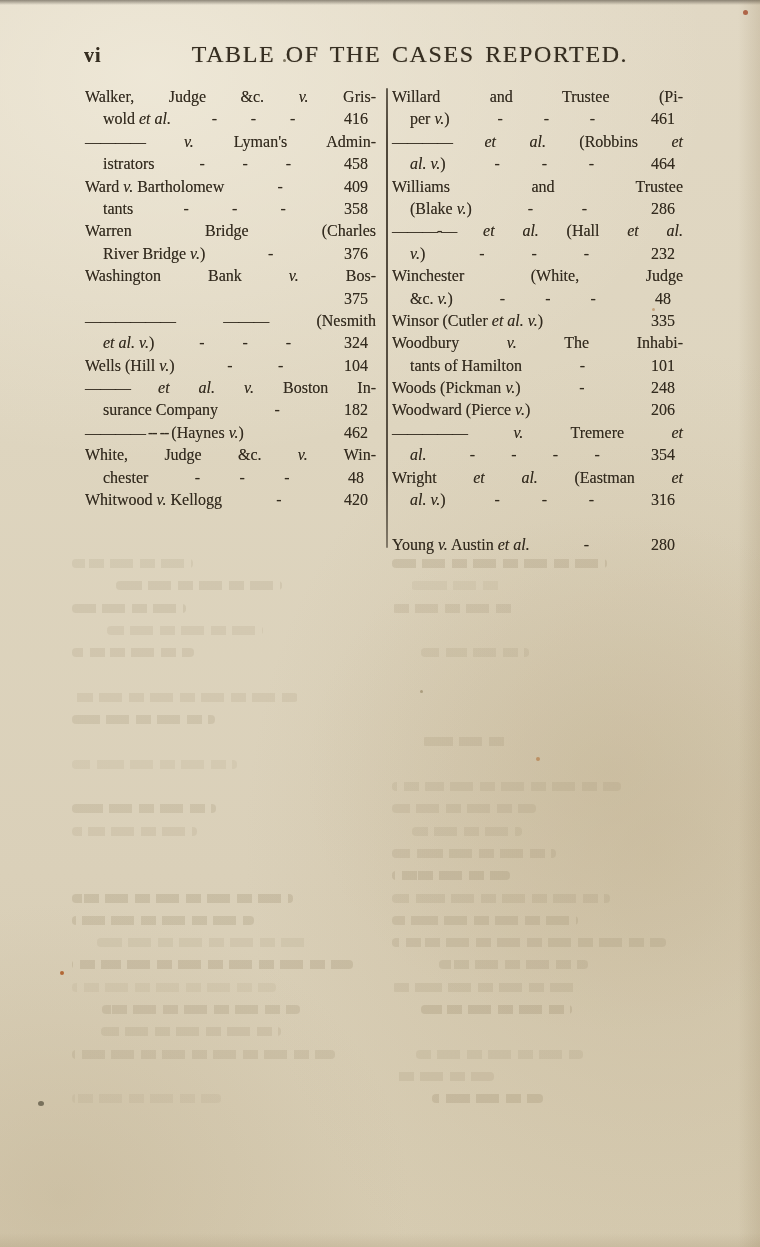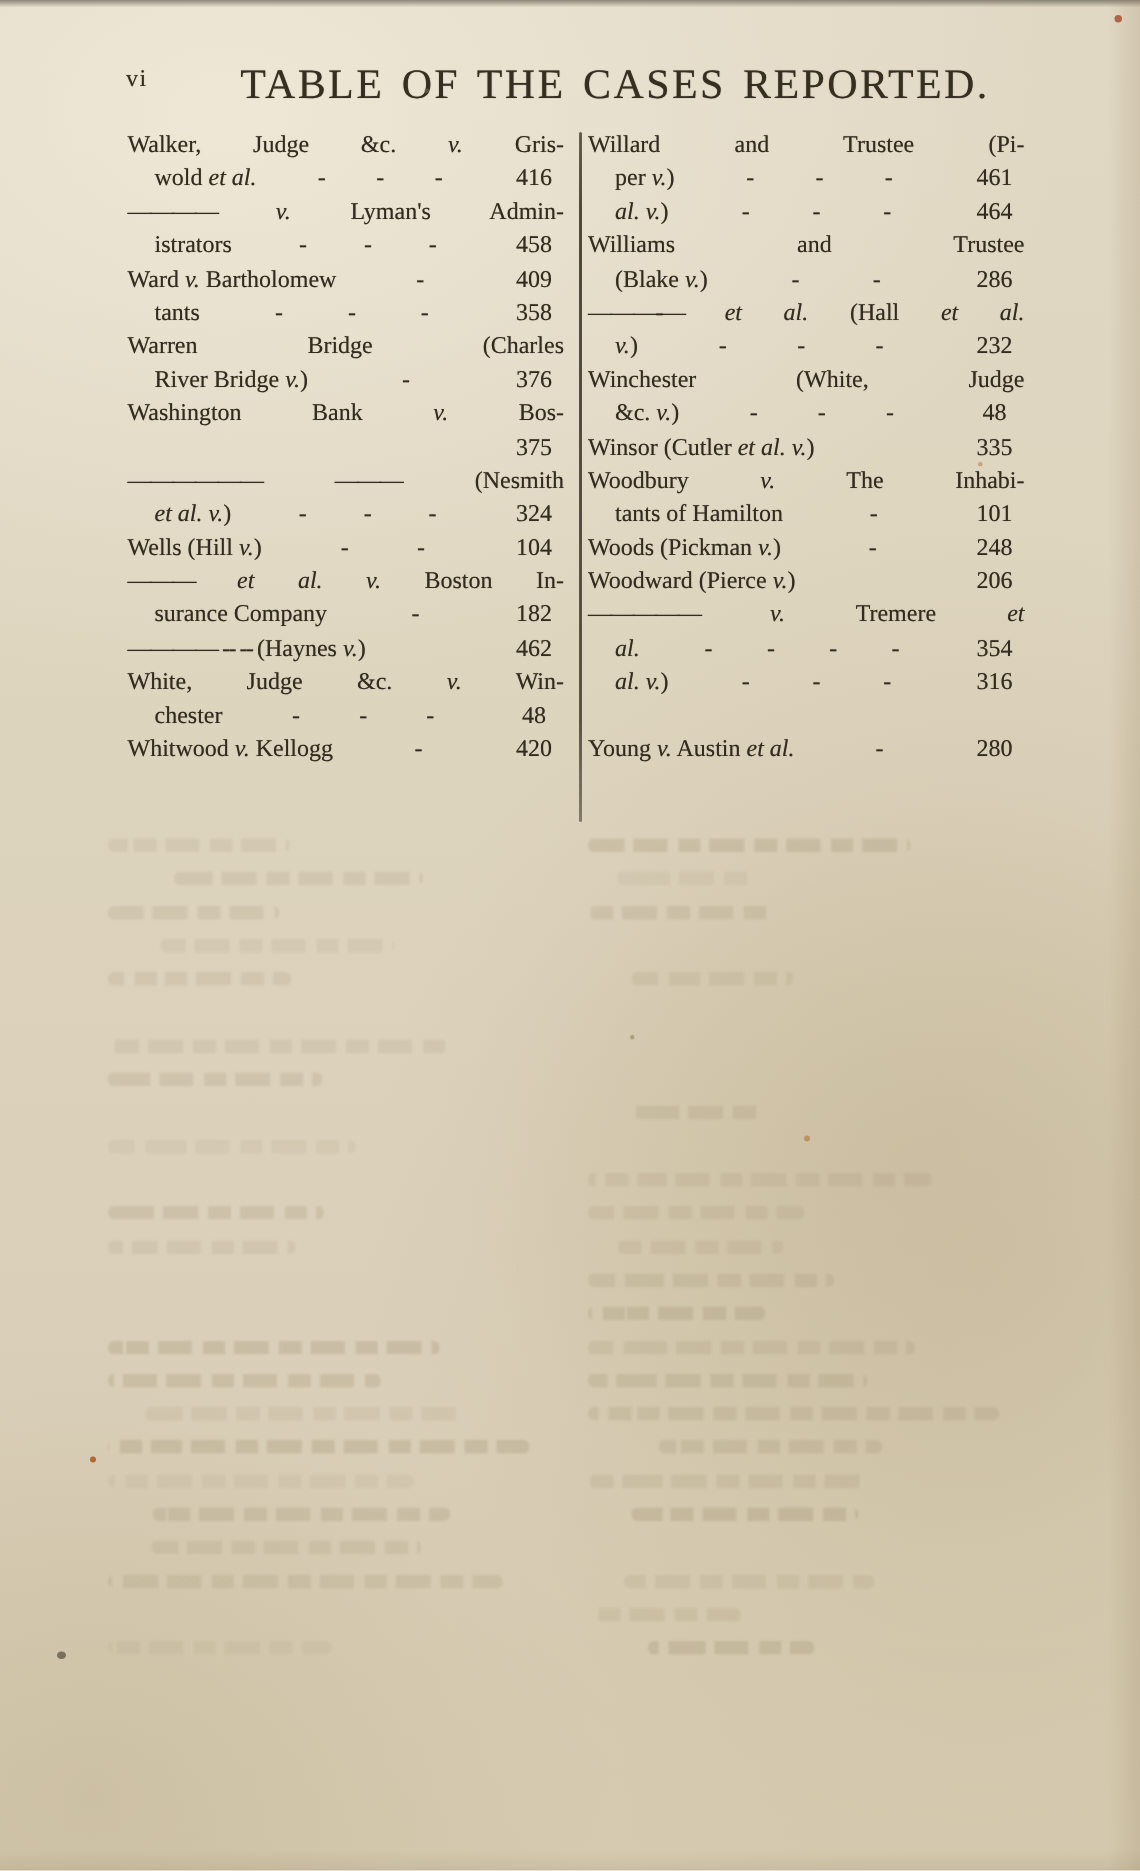--- a/index.html
+++ b/index.html
@@ -14,24 +14,24 @@
       linear-gradient(180deg,#e1d8c4 0%,#ded5bf 35%,#dad0b9 70%,#d6cbb1 100%);
     color:#332b1f;
   }
   .edge-top{position:absolute;left:0;top:0;width:760px;height:5px;
     background:linear-gradient(180deg,rgba(42,35,25,.48),rgba(42,35,25,0));}
   .edge-right{position:absolute;right:0;top:0;width:22px;height:1247px;
     background:linear-gradient(270deg,rgba(150,130,95,.22),rgba(150,130,95,0));}
   .edge-bottom{position:absolute;left:0;bottom:0;width:760px;height:14px;
     background:linear-gradient(0deg,rgba(150,130,95,.18),rgba(150,130,95,0));}
 
-  .folio{position:absolute;left:84px;top:44px;font-size:16px;font-weight:normal;
+  .folio{position:absolute;left:84px;top:44px;font-size:20px;font-weight:bold;
     letter-spacing:1px;color:#362e21;text-shadow:0 0 .6px rgba(54,46,33,.55);}
   .title{position:absolute;left:160px;top:41px;width:500px;text-align:center;
-    font-size:28px;letter-spacing:1.6px;color:#362e21;word-spacing:3px;
+    font-size:24px;letter-spacing:1.6px;color:#362e21;word-spacing:3px;
     text-shadow:0 0 .7px rgba(54,46,33,.6);}
 
   .col{position:absolute;top:86px;width:291px;font-size:16px;}
   .col-left{left:85px;}
   .col-right{left:392px;}
   .divider{position:absolute;left:386px;top:88px;width:2px;height:460px;
     background:linear-gradient(180deg,rgba(58,50,38,.75),rgba(58,50,38,.88) 12%,rgba(58,50,38,.8) 85%,rgba(58,50,38,.55));
     border-radius:1px;}
 
   .line{display:flex;height:22.4px;line-height:22.4px;align-items:baseline;
@@ -228,20 +228,23 @@
     </div>
     <div class="line">
       <span class="txt ind"><span>per </span><span class="it">v.</span><span>)</span></span>
       <span class="lead">
         <span>-</span>
         <span>-</span>
         <span>-</span>
       </span>
       <span class="pg">461</span>
     </div>
+    <div class="line just">
+      <span class="txt"><span class="rule">———— </span><span class="it">et al.</span><span> (Robbins </span><span class="it">et</span></span>
+    </div>
     <div class="line">
       <span class="txt ind"><span class="it">al. v.</span><span>)</span></span>
       <span class="lead">
         <span>-</span>
         <span>-</span>
         <span>-</span>
       </span>
       <span class="pg">464</span>
     </div>
     <div class="line just">
@@ -311,20 +314,23 @@
     </div>
     <div class="line">
       <span class="txt ind"><span class="it">al.</span></span>
       <span class="lead">
         <span>-</span>
         <span>-</span>
         <span>-</span>
         <span>-</span>
       </span>
       <span class="pg">354</span>
+    </div>
+    <div class="line just">
+      <span class="txt"><span>Wright </span><span class="it">et al.</span><span> (Eastman </span><span class="it">et</span></span>
     </div>
     <div class="line">
       <span class="txt ind"><span class="it">al. v.</span><span>)</span></span>
       <span class="lead">
         <span>-</span>
         <span>-</span>
         <span>-</span>
       </span>
       <span class="pg">316</span>
     </div>

